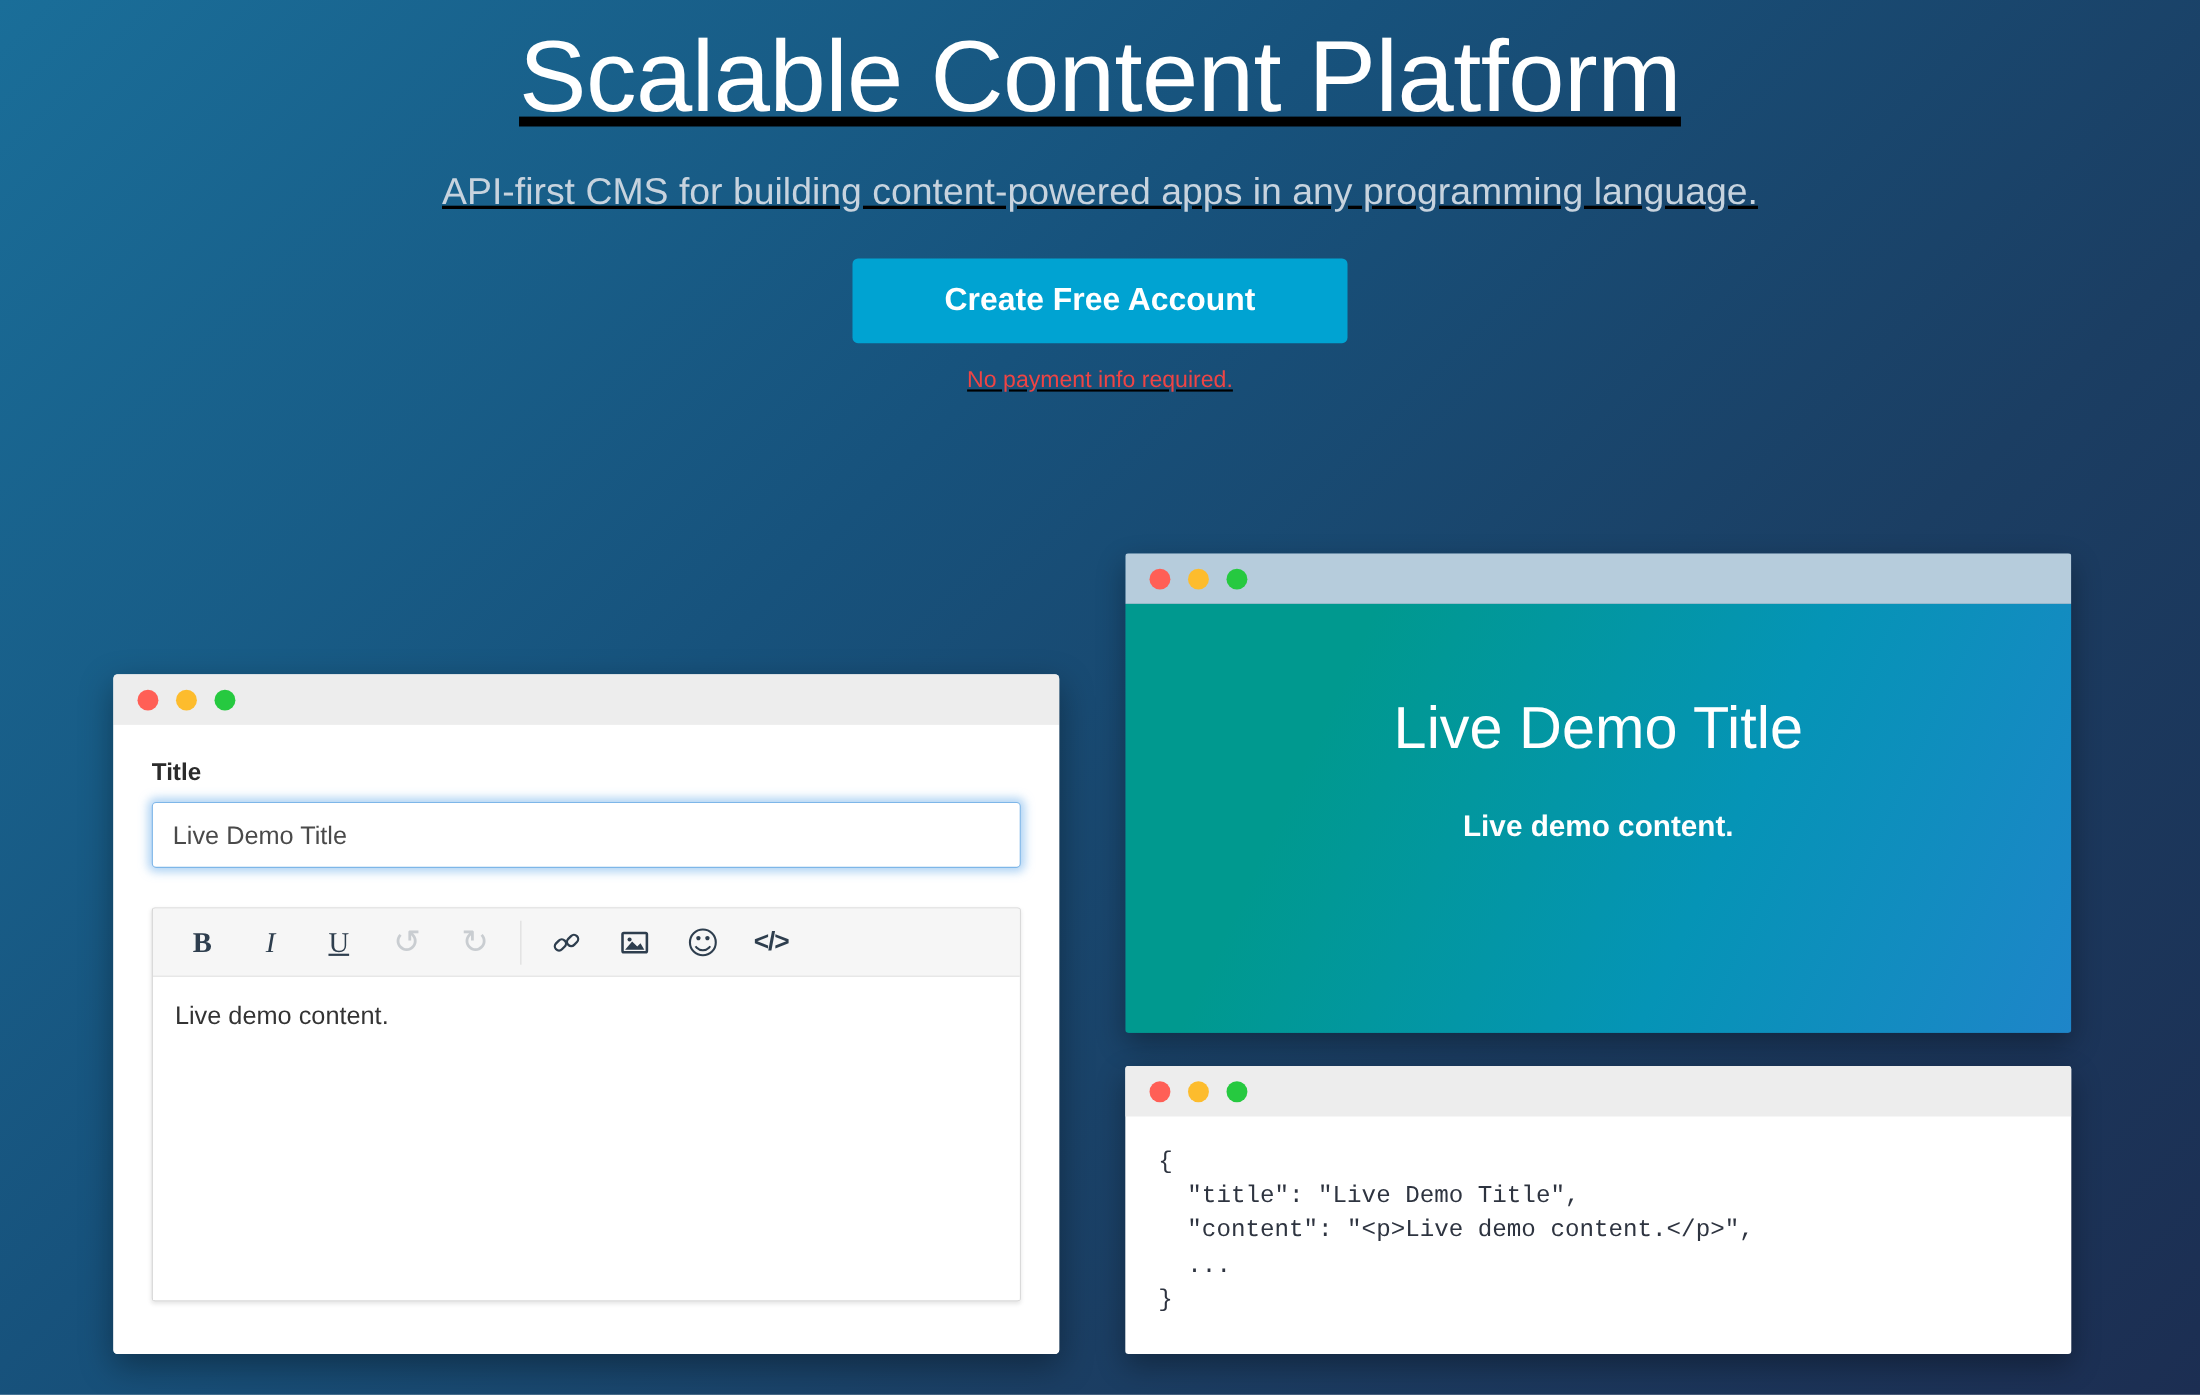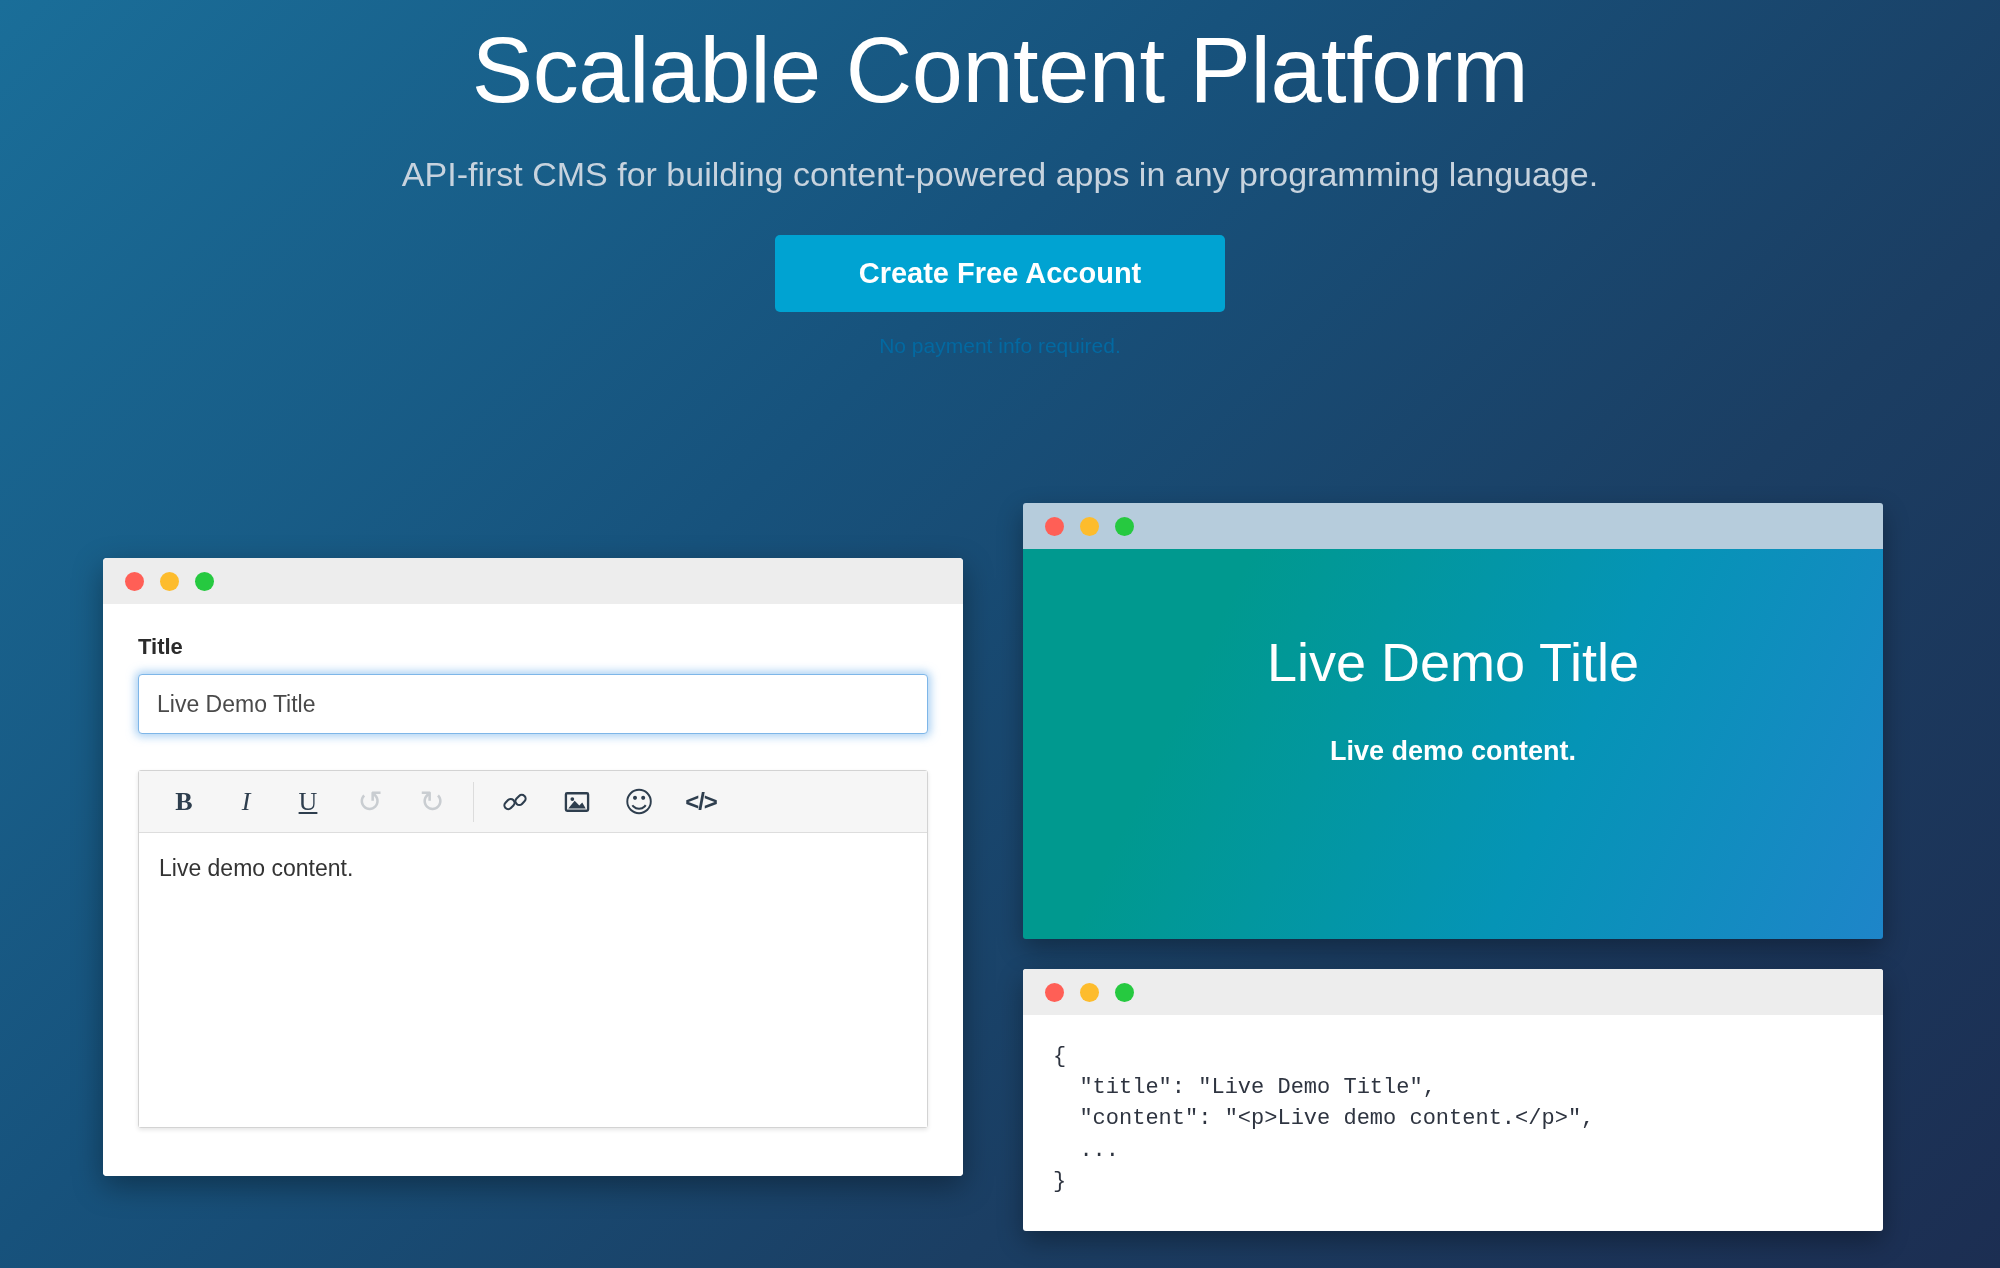--- a/index.html
+++ b/index.html
@@ -14,20 +14,21 @@
     font-family: "Liberation Sans", sans-serif;
     background: linear-gradient(135deg, #1A6E99 0%, #17527C 38%, #1B3E63 68%, #1C2E52 100%);
     position: relative;
   }
 
   
   .hero {
     width: 100%;
     text-align: center;
     padding-top: 18px;
+    text-decoration: underline;
   }
 
   .hero-title {
     font-size: 92px;
     font-weight: 400;
     color: #FFFFFF;
     letter-spacing: -0.5px;
     line-height: 1.15;
   }
 
@@ -52,21 +53,21 @@
     border-radius: 5px;
     padding: 24px 84px;
     cursor: pointer;
     font-family: "Liberation Sans", sans-serif;
     line-height: 1;
   }
 
   .cta-note {
     margin-top: 22px;
     font-size: 21px;
-    color: #0369a1;
+    color: #ef4444;
   }
 
   
   .titlebar {
     height: 46px;
     display: flex;
     align-items: center;
     padding-left: 22px;
     gap: 16px;
   }
@@ -78,21 +79,21 @@
   .dot.yellow { background: #FDBC2D; }
   .dot.green  { background: #26C940; }
 
   
   .panels {
     position: absolute;
     top: 503px;
     left: 0;
     width: 2000px;
     display: flex;
-    align-items: center;
+    align-items: flex-end;
     gap: 60px;
     padding: 0 103px 0 103px;
   }
 
   
   .editor-window {
     width: 860px;
     background: #FAFAFA;
     border-radius: 4px;
     box-shadow: 0 10px 30px rgba(0,0,0,0.35);

